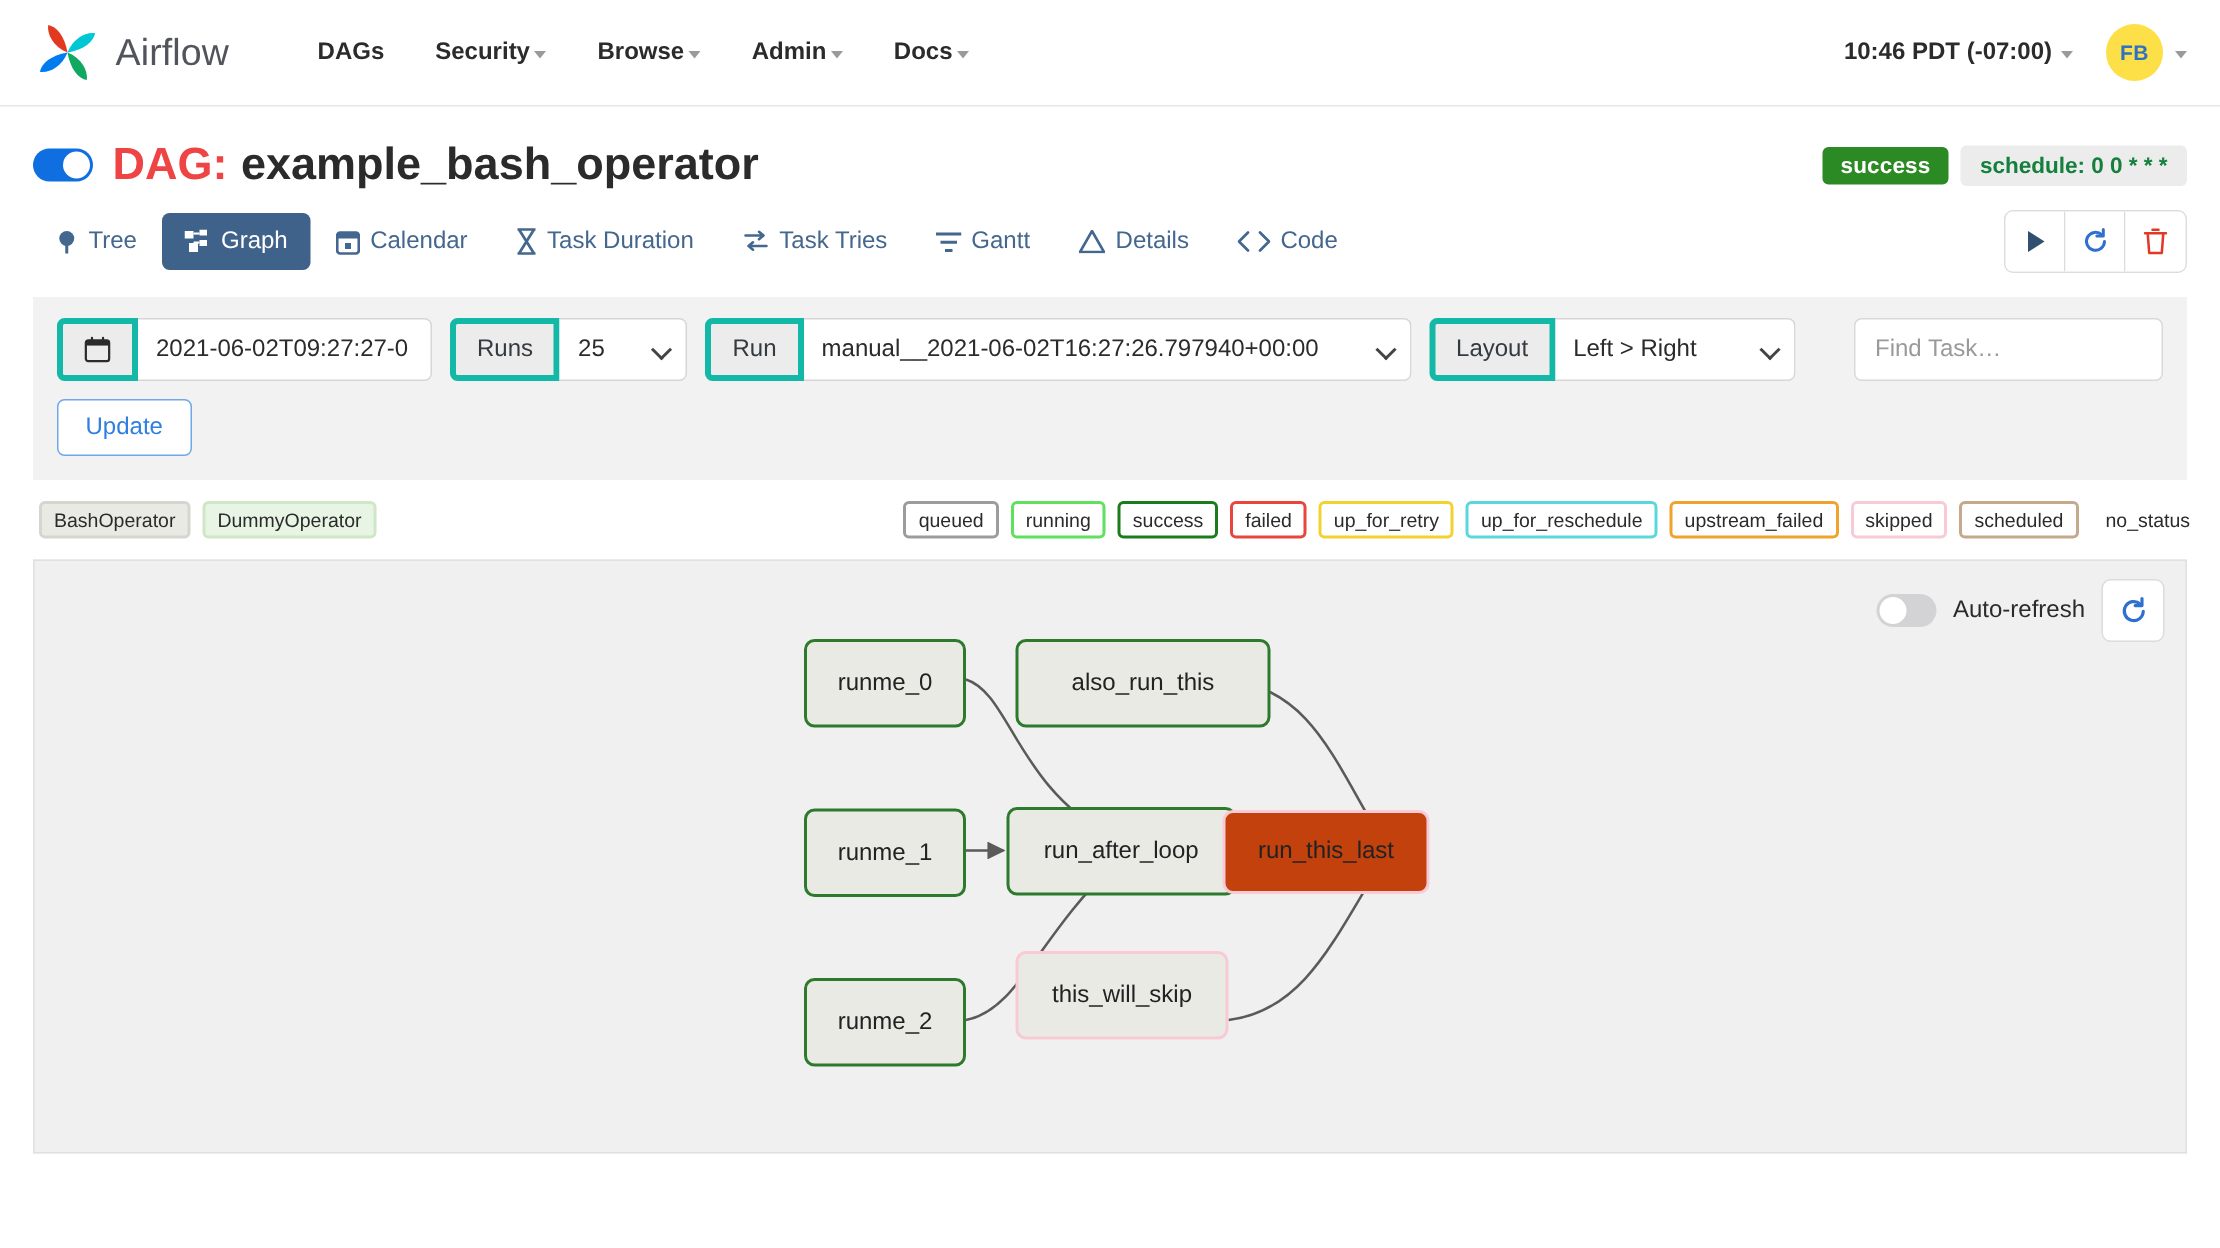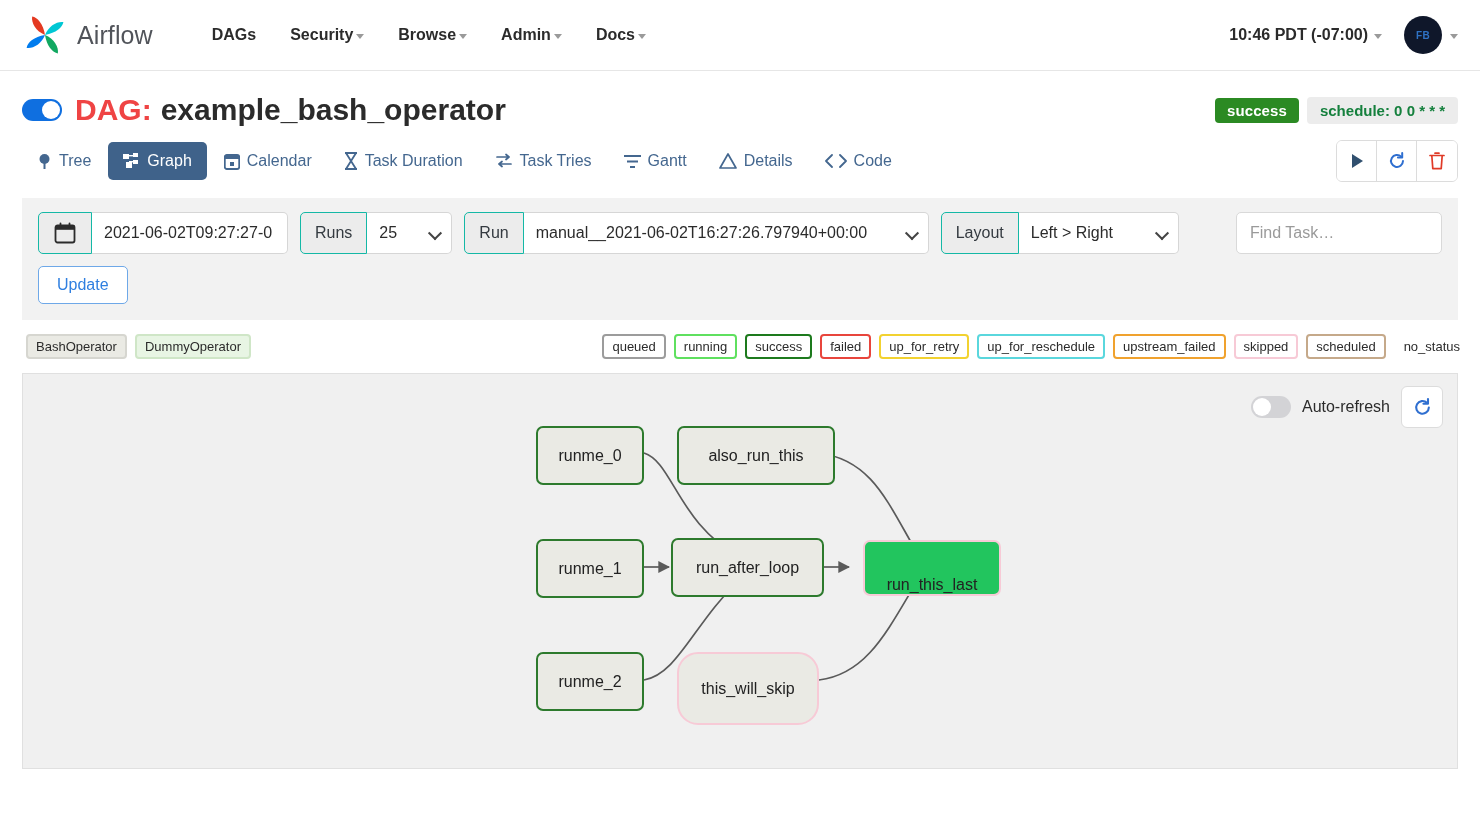--- a/index.html
+++ b/index.html
@@ -33,23 +33,23 @@
   }
   .caret-down {
     width:0;height:0;border-left:4px solid transparent;border-right:4px solid transparent;
     border-top:5px solid #9a9a9a; display:inline-block; margin-top:3px;
   }
   .nav-right { margin-left:auto; display:flex; align-items:center; gap:10px; }
   .nav-time { font-size:16px; font-weight:bold; color:#2b2b2b; display:flex; align-items:center; gap:6px;}
   .avatar-wrap { display:flex; align-items:center; gap:8px; margin-left:12px;}
   .avatar {
     width:38px;height:38px;border-radius:50%;
-    background:#0f172a; color:#2f72c4;
+    background:#fde047; color:#2f72c4;
     display:flex;align-items:center;justify-content:center;
-    font-size:10px;font-weight:bold;letter-spacing:.3px;
+    font-size:14px;font-weight:bold;letter-spacing:.3px;
   }
 
   
   .dag-head { padding:22px 22px 0 22px; display:flex; align-items:flex-start; }
   .dag-title-line { display:flex; align-items:center; gap:13px; }
   .toggle {
     width:40px;height:22px;border-radius:11px;background:#0f6fe0;
     position:relative;flex:none;cursor:pointer;
   }
   .toggle .knob {
@@ -91,21 +91,21 @@
 
   
   .filterbar {
     margin:16px 22px 0 22px; background:#f2f2f2;
     padding:14px 16px 16px 16px; display:flex; flex-wrap:wrap; align-items:flex-start;
     gap:0;
   }
   .fb-row { display:flex; align-items:center; width:100%; gap:12px; }
   .igroup { display:flex; align-items:stretch; }
   .iaddon {
-    background:#ececec; border:1px solid #14b8a6; color:#343a40;
+    background:#ececec; border:4px solid #14b8a6; color:#343a40;
     display:flex;align-items:center;padding:0 14px;font-size:16px;
   }
   .igroup .iaddon:first-child { border-radius:5px 0 0 5px; }
   .ictl {
     border:1px solid #d6d6d6; background:#fff; font-size:16px; color:#2b2b2b;
     padding:8px 12px; height:42px; display:flex; align-items:center;
     border-left:none; border-radius:0 5px 5px 0; overflow:hidden; white-space:nowrap;
     font-family:"Liberation Sans", sans-serif;
   }
   .ictl.sel { padding-right:30px; position:relative; cursor:pointer; }
@@ -384,31 +384,31 @@
       <path d="M621,306 C 655,300 670,250 718,204"></path>
       <path d="M801,193 L 826,193"></path>
       <path d="M796,79 C 850,86 865,130 896,182"></path>
       <path d="M796,306 C 845,300 865,255 896,204"></path>
     </g>
   </svg>
 
   <div class="node-box" style="left:513px;top:52px;width:108px;height:59px;border-color:#2d7a2d;background:#eaeae4;">
     <span>runme_0</span>
   </div>
-  <div class="node-box" style="left:654px;top:52px;width:158px;height:59px;border-color:#2d7a2d;background:#eaeae4;">
+  <div class="node-box" style="left:654px;top:52px;width:170px;height:59px;border-color:#2d7a2d;background:#eaeae4;">
     <span>also_run_this</span>
   </div>
   <div class="node-box" style="left:513px;top:165px;width:108px;height:59px;border-color:#2d7a2d;background:#eaeae4;">
     <span>runme_1</span>
   </div>
   <div class="node-box" style="left:648px;top:164px;width:153px;height:59px;border-color:#2d7a2d;background:#eaeae4;">
     <span>run_after_loop</span>
   </div>
-  <div class="node-box" style="left:840px;top:166px;width:138px;height:56px;border-color:#f7cad6;background:#22c55e;align-items:flex-end;">
+  <div class="node-box" style="left:792px;top:166px;width:138px;height:56px;border-color:#f7cad6;background:#c2410c;">
     <span>run_this_last</span>
   </div>
   <div class="node-box" style="left:513px;top:278px;width:108px;height:59px;border-color:#2d7a2d;background:#eaeae4;">
     <span>runme_2</span>
   </div>
-  <div class="node-box" style="left:654px;top:278px;width:142px;height:73px;border-color:#f7cad6;background:#eaeae4;border-radius:21px;">
+  <div class="node-box" style="left:654px;top:260px;width:142px;height:59px;border-color:#f7cad6;background:#eaeae4;">
     <span>this_will_skip</span>
   </div>
 </div>
 
 </body></html>

